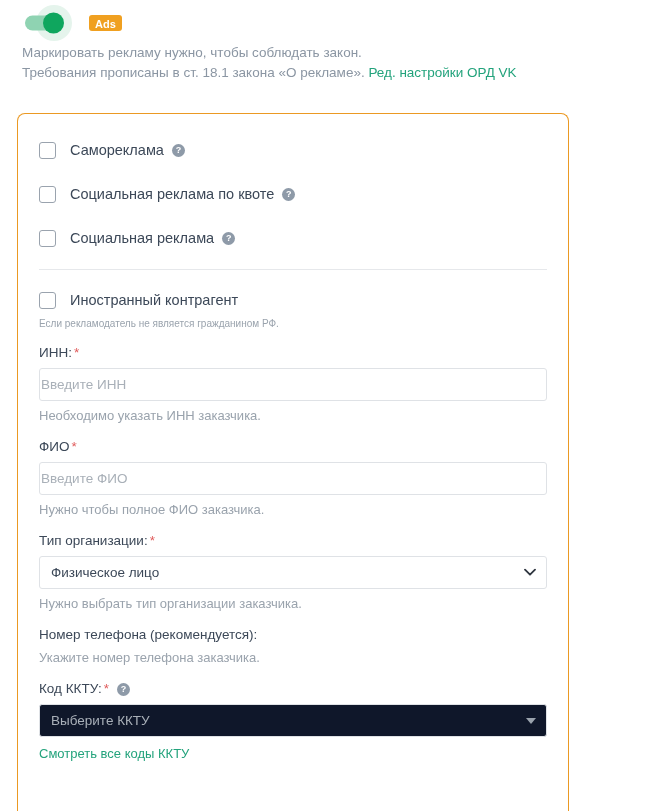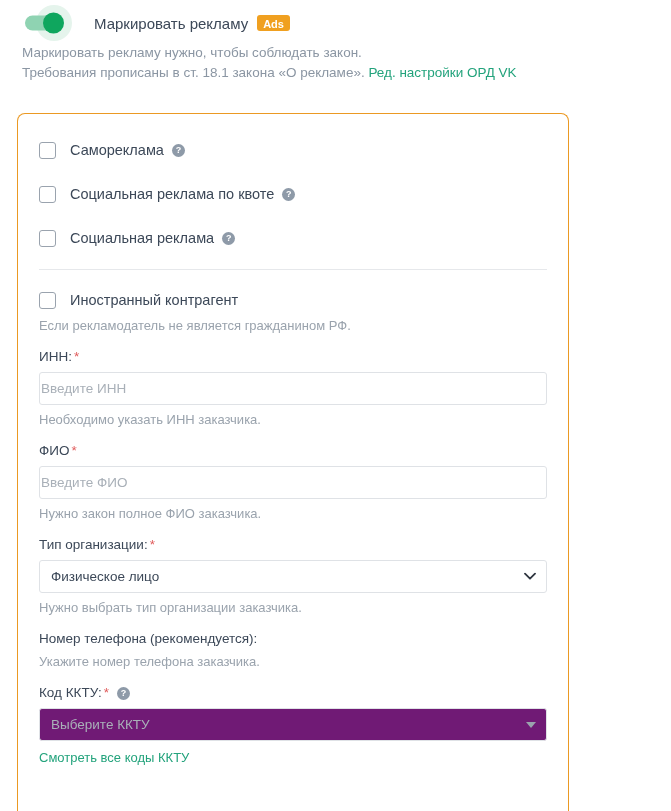--- a/index.html
+++ b/index.html
@@ -163,21 +163,21 @@
   }
 
   .divider {
     height: 1px;
     background: #e6e8eb;
     margin: 9px 0 8px 0;
   }
 
   
   .fc-hint {
-    font-size: 13px;
+    font-size: 10px;
     color: #9aa3ad;
     margin: -4px 0 0 0;
     padding-left: 0;
   }
 
   
   .field {
     margin-top: 16px;
   }
   .field-label {
@@ -239,21 +239,21 @@
   }
 
   
   .kktu-select {
     position: relative;
     width: 100%;
     height: 33px;
     box-sizing: border-box;
     border: 1px solid #dfe2e6;
     border-radius: 3px;
-    background: #701a75;
+    background: #0f172a;
     display: flex;
     align-items: center;
     padding: 0 26px 0 11px;
     font-size: 13.5px;
     color: #a9b0b8;
     cursor: pointer;
   }
   .kktu-arrow {
     position: absolute;
     right: 10px;
@@ -275,21 +275,20 @@
 <body>
 
 <div class="page">
 
   <div class="toggle-row">
     <div class="switch-wrap">
       <div class="switch-halo"></div>
       <div class="switch-track"></div>
       <div class="switch-knob"></div>
     </div>
-    <span class="toggle-title">Маркировать рекламу</span>
     <span class="ads-badge">Ads</span>
   </div>
 
   <div class="intro">
     <span class="line">Маркировать рекламу нужно, чтобы соблюдать закон.</span>
     <span class="line"><span>Требования прописаны в ст. 18.1 закона «О рекламе». </span><a class="green-link" href="#">Ред. настройки ОРД VK</a></span>
   </div>
 
   <div class="panel">
     <div class="panel-inner">
@@ -322,21 +321,21 @@
 
       <div class="field">
         <label class="field-label"><span>ИНН:</span><span class="req">*</span></label>
         <input class="text-input" type="text" placeholder="Введите ИНН" style="">
         <div class="field-hint">Необходимо указать ИНН заказчика.</div>
       </div>
 
       <div class="field">
         <label class="field-label"><span>ФИО</span><span class="req">*</span></label>
         <input class="text-input" type="text" placeholder="Введите ФИО" style="">
-        <div class="field-hint">Нужно закон полное ФИО заказчика.</div>
+        <div class="field-hint">Нужно чтобы полное ФИО заказчика.</div>
       </div>
 
       <div class="field">
         <label class="field-label"><span>Тип организации:</span><span class="req">*</span></label>
         <div class="select-wrap">
           <select class="native-select">
             <option>Физическое лицо</option>
           </select>
           <span class="chev">
             <svg width="12" height="8" viewBox="0 0 12 8" xmlns="http://www.w3.org/2000/svg">

